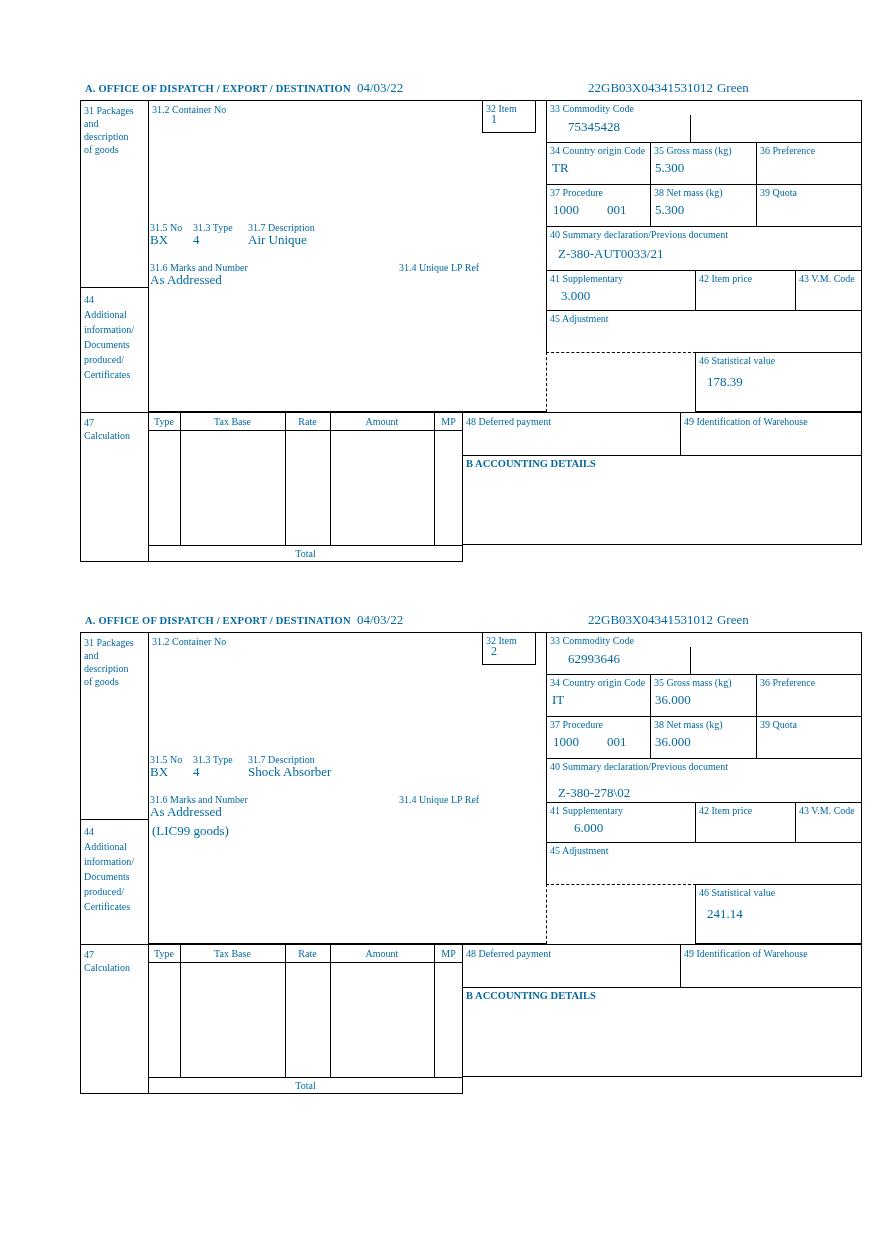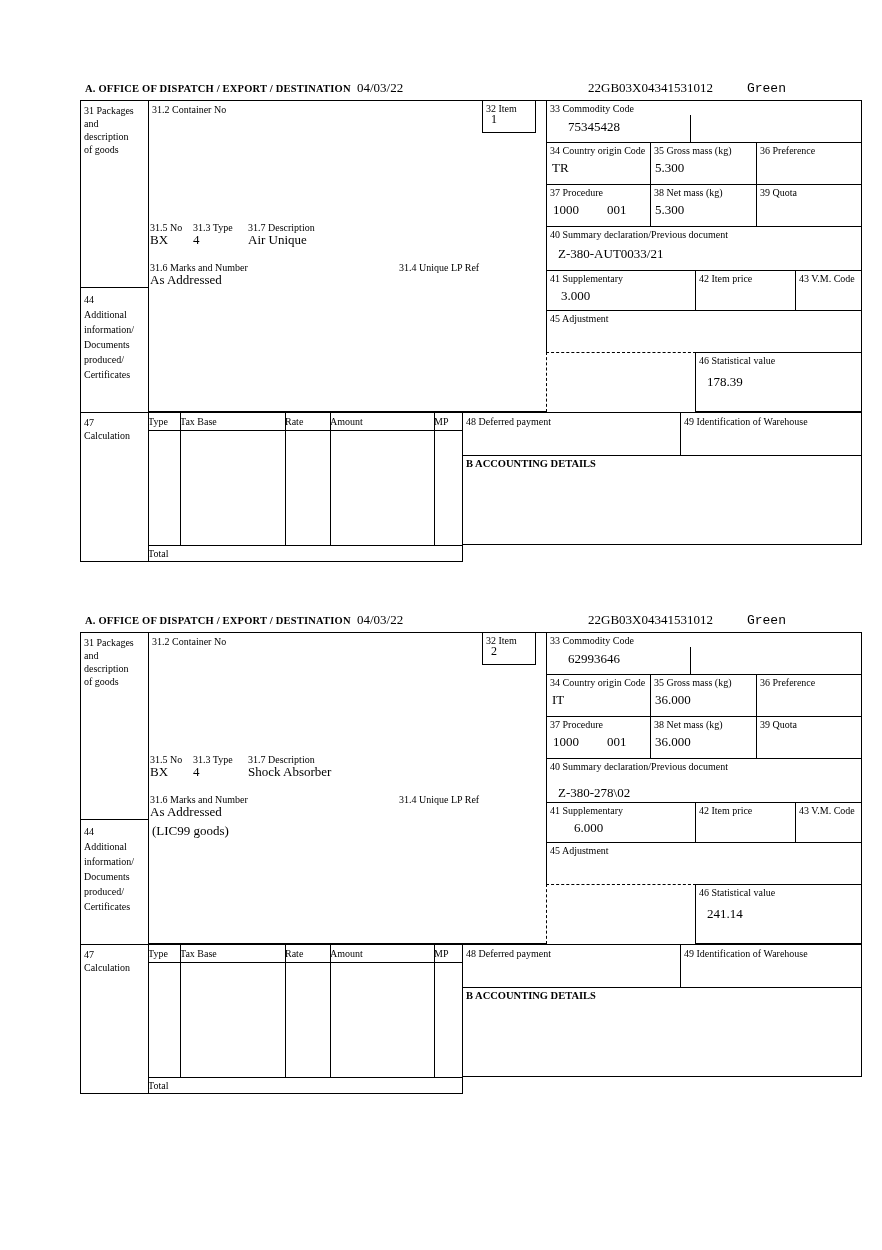--- a/index.html
+++ b/index.html
@@ -1,33 +1,33 @@
 <!DOCTYPE html>
 <html><head>
 <meta charset="utf-8">
 <style>
   html,body{margin:0;padding:0;background:#fff;}
   *{box-sizing:border-box;}
   #page{position:relative;width:777px;height:1250px;background:#ffffff;
-        font-family:"Liberation Serif","DejaVu Serif",serif;color:#000000;}
+        font-family:"Liberation Serif","DejaVu Serif",serif;color:#0369a1;}
   .section{position:absolute;left:80px;width:782px;height:485px;}
   .lbl{position:absolute;font-size:10px;line-height:11px;white-space:nowrap;}
   .val{position:absolute;font-size:13px;line-height:14px;white-space:nowrap;}
   .vsm{position:absolute;font-size:12px;line-height:13px;white-space:nowrap;}
   .hdrA{position:absolute;font-size:10.5px;font-weight:bold;letter-spacing:.2px;white-space:nowrap;}
   .bold{font-weight:bold;}
   .box{position:absolute;border:1px solid #000;}
   .box-tlb{position:absolute;border:1px solid #000;border-right:none;}
   .box-lrb{position:absolute;border:1px solid #000;border-top:none;}
   .box-tlr{position:absolute;border:1px solid #000;border-bottom:none;}
   .box-dash{position:absolute;border-top:1px dashed #000;border-left:1px dashed #000;}
   .vline{position:absolute;width:0;border-left:1px solid #000;}
   .hline{position:absolute;height:0;border-top:1px solid #000;}
-  .th{position:absolute;font-size:10px;line-height:11px;}
-  .status-gap{margin-left:34px;font-family:Liberation Mono, monospace;}
+  .th{position:absolute;font-size:10px;line-height:11px;text-align:center;}
+  .status-gap{margin-left:4px;}
   .stack13 div{line-height:13px;}
   .stack15 div{line-height:15px;}
 </style>
 </head>
 <body>
 
 <div id="page">
 
   <div class="section" style="top:80px">
     <div class="hdrA" style="left:5px;top:3px">A.  OFFICE OF DISPATCH / EXPORT / DESTINATION</div>

